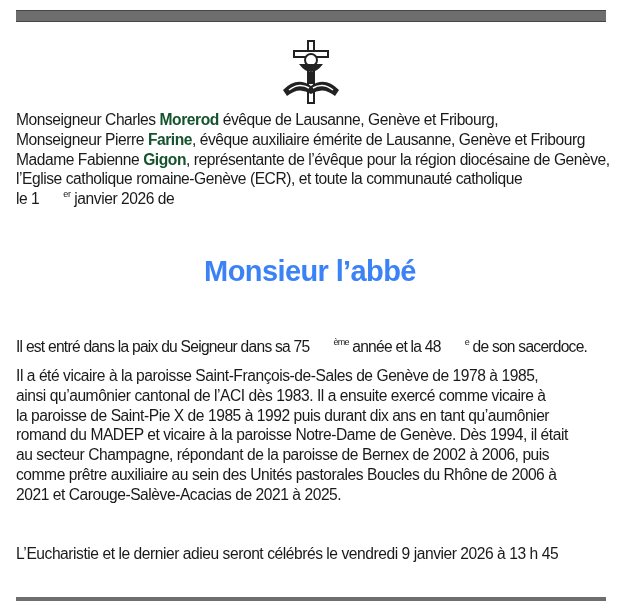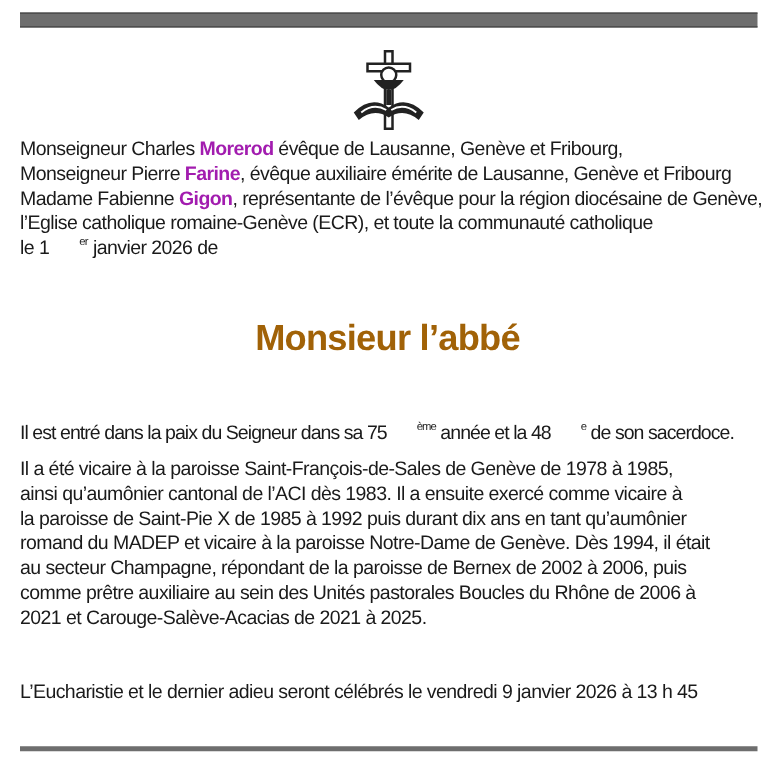--- a/index.html
+++ b/index.html
@@ -6,28 +6,28 @@
   body { width: 620px; height: 611px; position: relative; overflow: hidden;
          font-family: "Liberation Sans", sans-serif; color: #1a1a1a; }
   .topbar { position: absolute; left: 16px; top: 10px; width: 590px; height: 10px;
             background: #6e6e6e; border-top: 1px solid #444; border-bottom: 1px solid #444; }
   .emblem { position: absolute; left: 279px; top: 40px; width: 64px; height: 64px; }
   .text { position: absolute; left: 16px; width: 592px; font-size: 15.6px; letter-spacing: -0.45px;
           line-height: 19.8px; white-space: nowrap; }
   .intro { top: 110px; }
   .intro div { height: 19.8px; }
   .name { position: absolute; left: 0; width: 620px; text-align: center; top: 254px;
-          font-weight: bold; font-size: 29px; line-height: 35px; letter-spacing: -0.6px; color: #a16207; }
+          font-weight: bold; font-size: 29px; line-height: 35px; letter-spacing: -0.6px; color: #3b82f6; }
   .p1 { top: 337px; letter-spacing: -0.75px; }
   .p2 { top: 366px; text-align: justify; }
   .p2 div, .p3 div { height: 19.8px; }
   .p3 { top: 544px; }
   sup { font-size: 9px; line-height: 0; position: relative; top: -1px; margin-left: 24px; }
   .botbar { position: absolute; left: 16px; top: 597px; width: 590px; height: 4px; background: #6e6e6e; }
-  b { color: #a21caf; }
+  b { color: #14532d; }
 </style>
 </head>
 <body>
 
 <div class="topbar"></div>
 
 <svg class="emblem" viewBox="0 0 64 64">
 
   <rect x="28" y="0" width="8" height="64" fill="#222"></rect>
   <rect x="30" y="2" width="4" height="60" fill="#fff"></rect>

